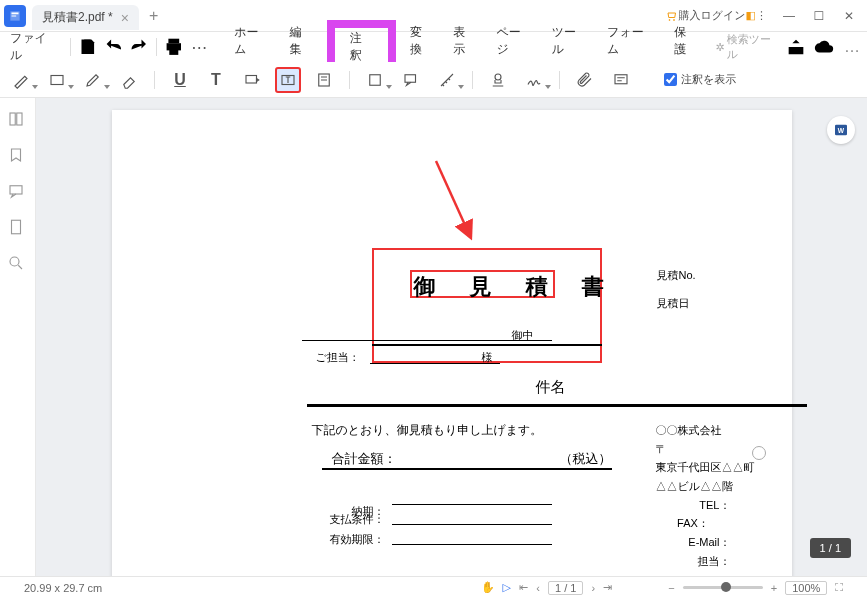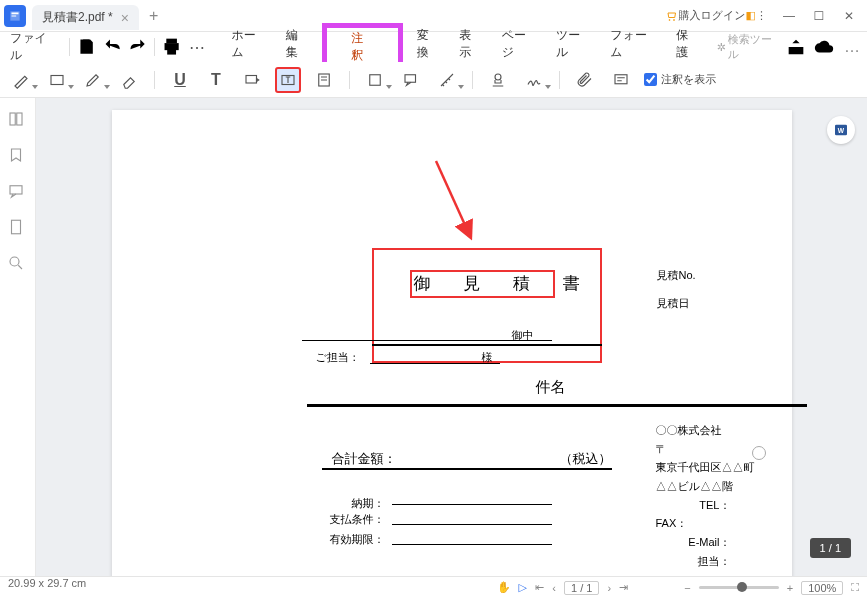--- a/index.html
+++ b/index.html
@@ -15,52 +15,52 @@
 .tctl span{font-size:11px;color:#555;cursor:pointer}
 .tctl .buy{color:#f39c12;display:flex;align-items:center;gap:2px}
 .winbtns{display:flex;gap:2px;margin-left:8px}
 .winbtns div{width:28px;height:24px;display:flex;align-items:center;justify-content:center;color:#666;font-size:12px;cursor:pointer}
 .menubar{height:30px;background:#fff;display:flex;align-items:center;padding:0 4px;gap:4px}
 .file-menu{font-size:12px;color:#444;padding:4px 6px;cursor:pointer}
 .msep{width:1px;height:18px;background:#ddd;margin:0 2px}
 .micon{width:22px;height:22px;display:flex;align-items:center;justify-content:center;color:#555;cursor:pointer}
 .tabs-row{display:flex;gap:8px;margin-left:14px}
 .mtab{font-size:12px;color:#333;padding:4px 6px;cursor:pointer}
-.mtab.active{color:#c2410c;border:5px solid #d946ef;padding:2px 24px}
+.mtab.active{color:#404040;border:8px solid #d946ef;padding:2px 15px}
 .search-tool{color:#aaa;font-size:11px;margin-left:8px;display:flex;align-items:center;gap:2px}
 .rcorner{display:flex;gap:6px;margin-left:auto}
 .rcorner .micon{color:#888}
 .toolbar{height:36px;background:#fff;display:flex;align-items:center;padding:0 8px;gap:10px;border-bottom:1px solid #e5e5e5}
 .tbtn{width:26px;height:26px;display:flex;align-items:center;justify-content:center;color:#555;cursor:pointer;border-radius:3px;position:relative}
 .tbtn.dd::after{content:'';position:absolute;right:-4px;bottom:4px;border-left:3px solid transparent;border-right:3px solid transparent;border-top:4px solid #888}
 .tbtn.hl{background:#dbe8ff;border:2px solid #e33}
 .tbtn svg{width:18px;height:18px;stroke:#555;fill:none;stroke-width:1.5}
-.chkshow{display:flex;align-items:center;gap:4px;font-size:11px;color:#444;margin-left:0}
+.chkshow{display:flex;align-items:center;gap:4px;font-size:11px;color:#444;margin-left:20px}
 .chkshow input{accent-color:#2f6fed}
 .content{flex:1;display:flex;min-height:0}
 .sidebar{width:36px;background:#fff;border-right:1px solid #e8e8e8;display:flex;flex-direction:column;align-items:center;gap:14px;padding-top:12px}
 .sidebar .sbtn{width:22px;height:22px;color:#888;cursor:pointer}
 .sidebar .sbtn svg{width:18px;height:18px;stroke:#999;fill:none;stroke-width:1.5}
 .doc-area{flex:1;background:#edeff2;overflow:hidden;position:relative;display:flex;justify-content:center;padding:12px}
 .page{width:680px;height:900px;background:#fff;box-shadow:0 1px 4px rgba(0,0,0,.15);position:relative;padding:48px 30px}
 .arrow-red{position:absolute;left:316px;top:46px;width:50px;height:90px;pointer-events:none}
 .red-box{position:absolute;border:2px solid #e33}
 .box1{left:260px;top:138px;width:230px;height:115px}
 .box2{left:298px;top:160px;width:145px;height:28px}
-.doc-title{position:absolute;left:302px;top:162px;font-size:17px;font-weight:normal;letter-spacing:14px}
+.doc-title{position:absolute;left:302px;top:162px;font-size:22px;font-weight:bold;letter-spacing:14px}
 .label{position:absolute;font-size:11px}
 .line-under{position:absolute;border-bottom:1px solid #000}
 .heavy-line{position:absolute;border-bottom:2px solid #000}
 .subj-title{position:absolute;left:424px;top:268px;font-size:15px;font-weight:normal}
 .company-block{position:absolute;left:544px;font-size:11px;line-height:1.7}
 .stamp{position:absolute;left:640px;top:336px;width:14px;height:14px;border:1px solid #aaa;border-radius:50%}
 .word-btn{position:absolute;right:12px;top:18px;width:28px;height:28px;background:#fff;border-radius:50%;box-shadow:0 1px 3px rgba(0,0,0,.2);display:flex;align-items:center;justify-content:center}
 .word-btn svg{width:16px;height:16px}
 .page-ind{position:absolute;right:16px;bottom:18px;background:#4a4a4a;color:#fff;font-size:11px;padding:4px 10px;border-radius:3px}
-.statusbar{height:22px;background:#fff;border-top:1px solid #e5e5e5;display:flex;padding:0 8px;font-size:11px;color:#666}
+.statusbar{height:22px;background:#fff;border-top:1px solid #e5e5e5;display:flex;align-items:center;padding:0 24px;font-size:11px;color:#666}
 .statusbar .sspacer{flex:1}
 .sb-ctl{display:flex;align-items:center;gap:8px}
 .sb-ctl .sicon{color:#888;cursor:pointer}
 .slider-track{width:80px;height:3px;background:#ccc;border-radius:2px;position:relative}
 .slider-thumb{width:10px;height:10px;background:#666;border-radius:50%;position:absolute;top:-4px;left:38px}
 .pgbox{border:1px solid #ccc;padding:0 6px;border-radius:2px}
 </style>
 </head>
 <body>
 
@@ -279,36 +279,37 @@
       <div class="label" style="left:545px;top:158px">見積No.</div>
       <div class="label" style="left:545px;top:186px">見積日</div>
       <div class="label" style="left:400px;top:218px">御中</div>
       <div class="line-under" style="left:190px;top:230px;width:250px"></div>
       <div class="heavy-line" style="left:260px;top:234px;width:230px"></div>
       <div class="label" style="left:204px;top:240px">ご担当：</div>
       <div class="label" style="left:370px;top:240px">様</div>
       <div class="line-under" style="left:258px;top:253px;width:130px"></div>
       <div class="subj-title">件名</div>
       <div class="heavy-line" style="left:195px;top:294px;width:500px;border-width:3px"></div>
+      <div class="label" style="left:200px;top:312px;font-size:12px">下記のとおり、御見積もり申し上げます。</div>
       <div class="label" style="left:220px;top:340px;font-size:13px;font-weight:normal">合計金額：</div>
       <div class="label" style="left:448px;top:340px;font-size:13px">（税込）</div>
       <div class="heavy-line" style="left:210px;top:358px;width:290px"></div>
-      <div class="label" style="left:240px;top:386px;text-align:left">納期：</div>
+      <div class="label" style="left:240px;top:394px;text-align:left">納期：</div>
       <div class="line-under" style="left:280px;top:394px;width:160px"></div>
       <div class="label" style="left:218px;top:402px">支払条件：</div>
       <div class="line-under" style="left:280px;top:414px;width:160px"></div>
       <div class="label" style="left:218px;top:422px">有効期限：</div>
       <div class="line-under" style="left:280px;top:434px;width:160px"></div>
       <div class="company-block" style="top:311px">
         <div>〇〇株式会社</div>
         <div>〒</div>
         <div>東京千代田区△△町</div>
         <div>△△ビル△△階</div>
         <div style="text-align:right;width:75px">TEL：</div>
-        <div style="text-align:left;width:75px">FAX：</div>
+        <div style="text-align:center;width:75px">FAX：</div>
         <div style="text-align:right;width:75px">E-Mail：</div>
         <div style="text-align:right;width:75px">担当：</div>
       </div>
       <div class="stamp"></div>
 
     </div>
     <div class="word-btn">
         <svg viewBox="0 0 24 24">
           <rect x="3" y="4" width="18" height="16" rx="2" fill="#2b579a"></rect>
           <text x="12" y="16" text-anchor="middle" fill="#fff" font-size="10" font-weight="bold">W</text>

